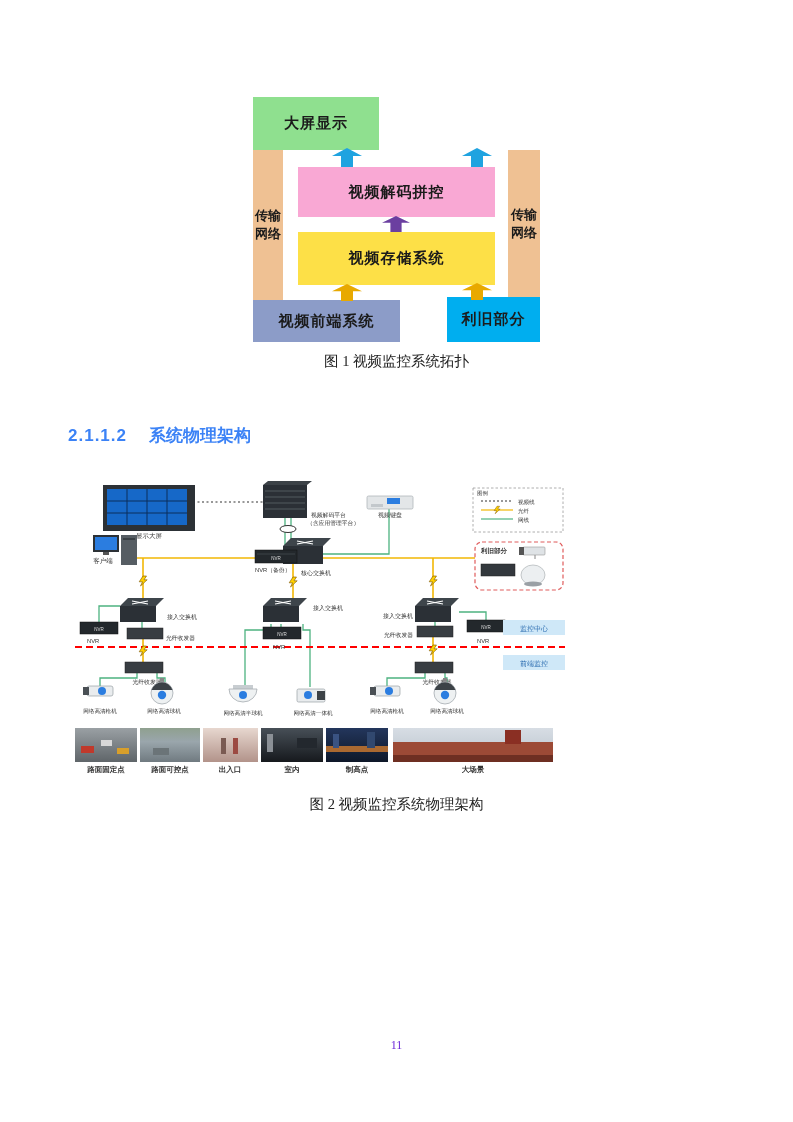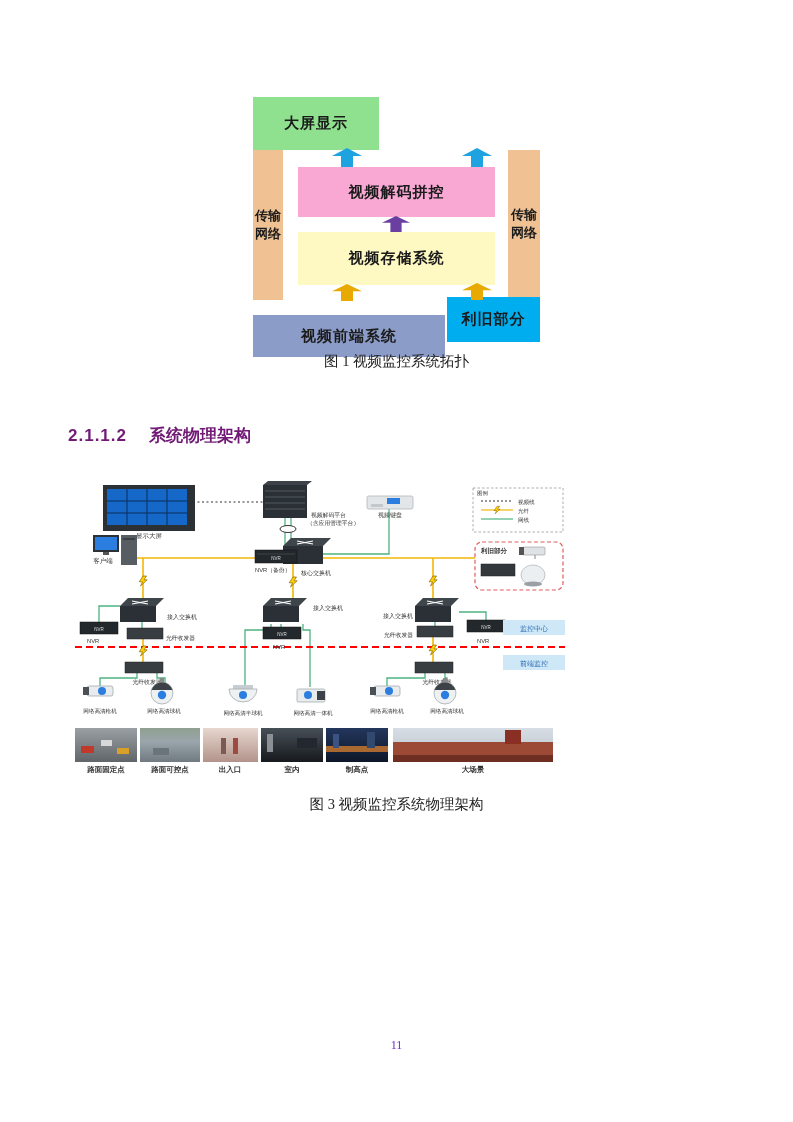--- a/index.html
+++ b/index.html
@@ -9,35 +9,35 @@
   
   .fig1{position:absolute;left:253px;top:97px;width:287px;height:245px;}
   .f1box{position:absolute;display:flex;align-items:center;justify-content:center;
          font-family:"Liberation Sans",sans-serif;font-weight:bold;color:#1b1b1b;
          font-size:15px;letter-spacing:1px;text-align:center;}
   .f1-tl{left:0;top:0;width:126px;height:53px;background:#8FE08F;}
   .f1-tr{left:126px;top:0;width:161px;height:53px;background:#EFC193;}
   .f1-lbar{left:0;top:53px;width:30px;height:150px;background:#EFC193;flex-direction:column;font-size:13px;letter-spacing:0;}
   .f1-rbar{left:255px;top:53px;width:32px;height:147px;background:#EFC193;flex-direction:column;font-size:13px;letter-spacing:0;}
   .f1-g1{left:45px;top:70px;width:197px;height:50px;background:#f9a8d4;}
-  .f1-g2{left:45px;top:135px;width:197px;height:53px;background:#fef9c3;}
-  .f1-bl{left:0;top:218px;width:192px;height:42px;background:#8C9CC8;}
+  .f1-g2{left:45px;top:135px;width:197px;height:53px;background:#fde047;}
+  .f1-bl{left:0;top:203px;width:147px;height:42px;background:#8C9CC8;}
   .f1-br{left:194px;top:200px;width:93px;height:45px;background:#00AEEF;}
   .arrow{position:absolute;clip-path:polygon(50% 0,100% 42%,70% 42%,70% 100%,30% 100%,30% 42%,0 42%);}
   .a-blue{background:#1FA3E0;width:30px;height:19px;}
   .a-purple{background:#6B3FA0;width:28px;height:16px;}
   .a-yellow{background:#E8A900;width:30px;height:17px;}
   .fig-caption{position:absolute;left:0;width:793px;text-align:center;
                font-size:14.5px;color:#222;font-family:"Liberation Serif",serif;}
   #cap1{top:352px;}
   #cap2{top:795px;}
 
   
   .heading{position:absolute;left:68px;top:424px;font-family:"Liberation Sans",sans-serif;
-           font-weight:bold;font-size:17px;color:#701a75;}
+           font-weight:bold;font-size:17px;color:#3b82f6;}
   .heading .num{margin-right:22px;letter-spacing:1px;}
 
   
   .fig2{position:absolute;left:75px;top:480px;width:505px;height:296px;}
   .fig2 svg{display:block;}
   .svg-label{font-family:"Liberation Sans",sans-serif;fill:#333;}
 
   
   .bodytext{position:absolute;left:68px;top:828px;width:658px;}
   .bodytext p{margin:0;font-size:15.5px;line-height:38px;text-align:justify;
@@ -366,17 +366,17 @@
       <g>
         <rect x="318" y="248" width="160" height="34" fill="url(#pg6)"></rect>
         <rect x="318" y="262" width="160" height="20" fill="#9c4a36"></rect>
         <rect x="318" y="275" width="160" height="7" fill="#6e2f22"></rect>
         <rect x="430" y="250" width="16" height="14" fill="#8a2f23"></rect>
         <text class="svg-label" x="398" y="292" font-size="7.5" font-weight="bold" text-anchor="middle">大场景</text>
       </g>
     </g>
   </svg>
   </div>
-  <div id="cap2" class="fig-caption">图 3 视频监控系统物理架构</div>
+  <div id="cap2" class="fig-caption">图 2 视频监控系统物理架构</div>
 
 
   <div class="pagenum">11</div>
 </div>
 
 </body></html>

